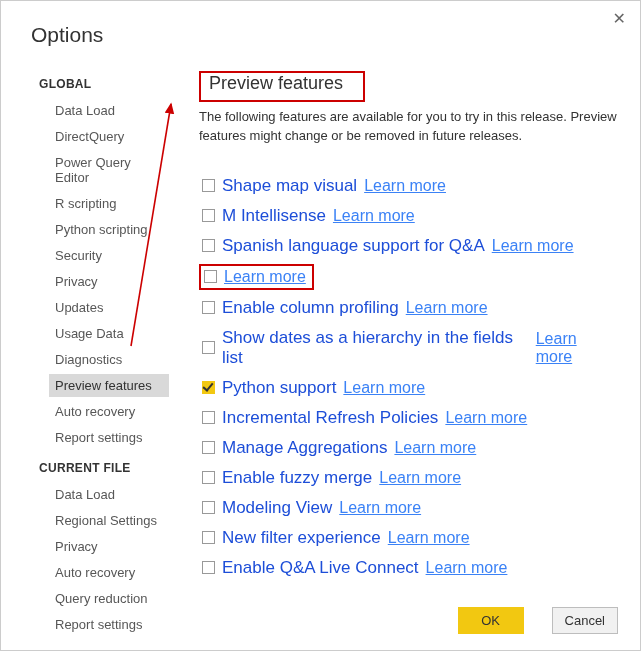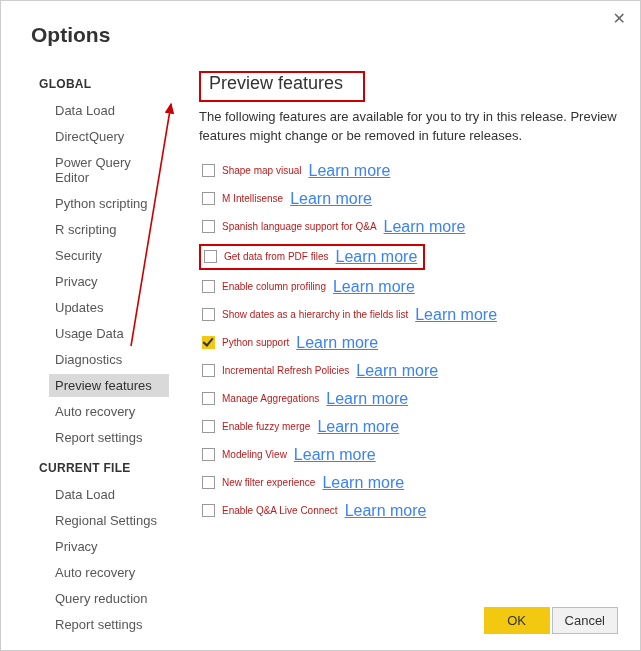--- a/index.html
+++ b/index.html
@@ -1,57 +1,57 @@
 <!DOCTYPE html>
 <html><head>
   <meta charset="utf-8">
   <style>
     * { box-sizing: border-box; margin: 0; padding: 0; }
     body { font-family: "Segoe UI", Tahoma, sans-serif; font-size: 13px; color: #333; background: #fff; }
     .window { width: 641px; height: 651px; border: 1px solid #ccc; position: relative; padding: 0; }
     .close-btn { position: absolute; top: 6px; right: 10px; font-size: 16px; color: #666; cursor: pointer; padding: 4px; line-height: 1; }
-    .title { font-size: 21px; font-weight: 700; color: #333; padding: 22px 0 0 30px; }
+    .title { font-size: 21px; font-weight: 400; color: #333; padding: 22px 0 0 30px; }
     .body { display: flex; padding: 24px 22px 0 36px; }
     .sidebar { width: 132px; flex: 0 0 132px; }
     .categ { font-size: 12px; font-weight: 600; color: #333; letter-spacing: 0.3px; margin: 6px 0 8px 2px; }
     .cat2 { margin-top: 12px; }
     .nav-item { display: block; padding: 4px 6px; margin: 0 0 3px 12px; color: #575757; cursor: pointer; font-size: 13px; }
     .nav-item.sel { background: #d9d9d9; color: #333; }
     .main { flex: 1; padding-left: 30px; position: relative; }
     .section-title { font-size: 18px; font-weight: 400; color: #333; padding: 0 4px 2px 4px; display: inline-block; }
-    .desc { font-size: 13px; color: #333; margin: 6px 0 14px 0; line-height: 1.45; }
+    .desc { font-size: 13px; color: #333; margin: 6px 0 28px 0; line-height: 1.45; }
     .feat { display: flex; align-items: center; padding: 2px 3px; margin-bottom: 6px; gap: 7px; }
     .cb { width: 13px; height: 13px; border: 1px solid #999; background: #fff; cursor: pointer; flex: 0 0 13px; position: relative; }
     .cb.checked { background: #f2c811; border-color: #f2c811; }
     .cb.checked::after { content: ""; position: absolute; left: 2px; top: -1px; width: 4px; height: 8px; border: solid #333; border-width: 0 2px 2px 0; transform: rotate(40deg); }
-    .flabel { color: #b91c1c; font-size: 10px; }
+    .flabel { color: #1d4ed8; font-size: 17px; }
     .lm { color: #3b82f6; text-decoration: underline; cursor: pointer; font-size: 16px; }
     .red-box-title { border: 2px solid #c00; display: inline-block; padding: 0 16px 4px 4px; }
     .red-box-row { border: 2px solid #c00; display: inline-flex; padding: 2px 6px 2px 3px; }
-    .footer { position: absolute; bottom: 16px; right: 22px; display: flex; gap: 2px; }
+    .footer { position: absolute; bottom: 16px; right: 22px; display: flex; gap: 28px; }
     .btn { min-width: 66px; padding: 5px 12px; border: 1px solid #bdbdbd; background: #f1f1f1; cursor: pointer; font-size: 13px; text-align: center; color: #333; }
     .btn.pri { background: #f2c811; border-color: #f2c811; }
     svg.arrow { position: absolute; left: 118px; top: 85px; pointer-events: none; }
   </style>
 </head>
 <body>
 
 <div class="window">
   <span class="close-btn">✕</span>
   <div class="title">Options</div>
 
   <div class="body">
     <div class="sidebar">
       <div class="categ">GLOBAL</div>
       <div id="global-list">
           <div class="nav-item">Data Load</div>
           <div class="nav-item">DirectQuery</div>
           <div class="nav-item">Power Query Editor</div>
+          <div class="nav-item">R scripting</div>
           <div class="nav-item">Python scripting</div>
-          <div class="nav-item">R scripting</div>
           <div class="nav-item">Security</div>
           <div class="nav-item">Privacy</div>
           <div class="nav-item">Updates</div>
           <div class="nav-item">Usage Data</div>
           <div class="nav-item">Diagnostics</div>
           <div class="nav-item sel">Preview features</div>
           <div class="nav-item">Auto recovery</div>
           <div class="nav-item">Report settings</div>
         </div>
       <div class="categ cat2">CURRENT FILE</div>
@@ -75,21 +75,20 @@
           </div><div class="feat">
             <span class="cb"></span>
             <span class="flabel">M Intellisense</span>
             <span class="lm">Learn more</span>
           </div><div class="feat">
             <span class="cb"></span>
             <span class="flabel">Spanish language support for Q&amp;A</span>
             <span class="lm">Learn more</span>
           </div><div class="feat red-box-row">
             <span class="cb"></span>
-            <span class="flabel">Get data from PDF files</span>
             <span class="lm">Learn more</span>
           </div><div class="feat">
             <span class="cb"></span>
             <span class="flabel">Enable column profiling</span>
             <span class="lm">Learn more</span>
           </div><div class="feat">
             <span class="cb"></span>
             <span class="flabel">Show dates as a hierarchy in the fields list</span>
             <span class="lm">Learn more</span>
           </div><div class="feat">

